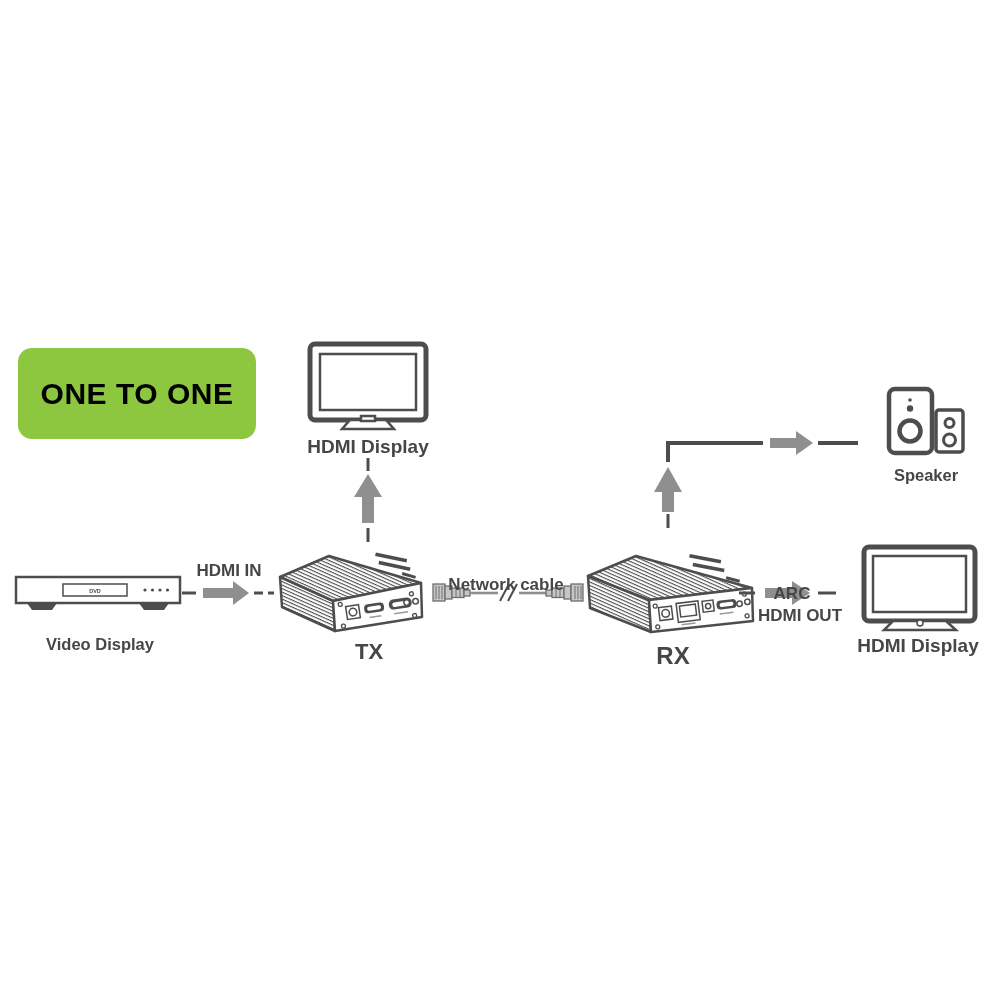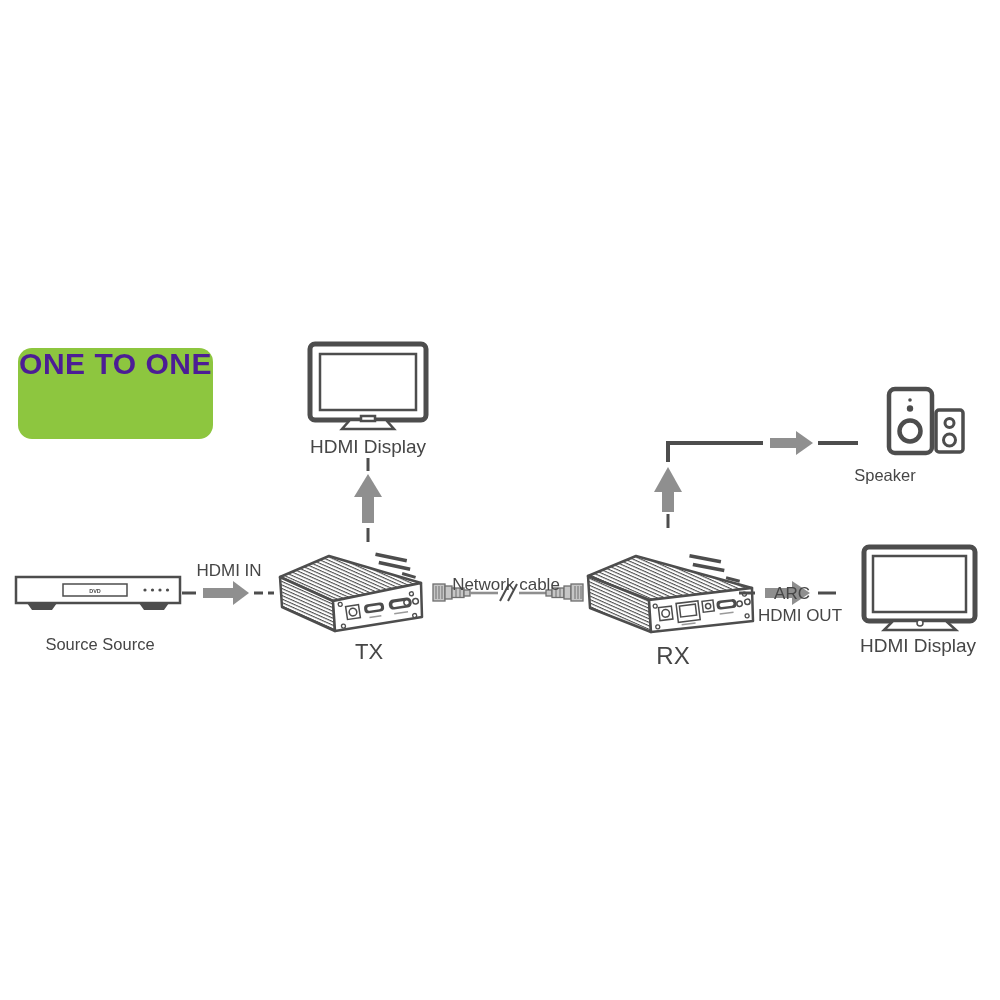--- a/index.html
+++ b/index.html
@@ -7,28 +7,28 @@
     --line-dark:#4d4d4d;
     --arrow-gray:#8f8f8f;
     --label-text:#464646;
     --connector-gray:#c6c6c6;
     --connector-edge:#6e6e6e;
   }
   html,body{margin:0;padding:0;background:#fff;}
   .canvas{position:relative;width:1000px;height:1000px;background:#ffffff;overflow:hidden;
           font-family:"Liberation Sans",sans-serif;}
   .diagram{position:absolute;left:0;top:0;}
-  .lbl{position:absolute;transform:translateX(-50%);font-weight:400;color:var(--label-text);
+  .lbl{position:absolute;transform:translateX(-50%);font-weight:700;color:var(--label-text);
        white-space:nowrap;}
   .lbl-lg{font-size:19px;}
   .lbl-md{font-size:17px;}
   .lbl-sm{font-size:16.5px;}
-  .badge{position:absolute;left:18px;top:348px;width:195px;height:91px;border-radius:14px;
+  .badge{position:absolute;left:18px;top:348px;width:238px;height:91px;border-radius:14px;
          background:var(--badge-green);display:flex;flex-direction:column;align-items:center;
-         justify-content:space-between;color:#4c1d95;font-weight:700;font-size:30px;line-height:32px;
+         justify-content:center;color:#000000;font-weight:700;font-size:30px;line-height:32px;
          letter-spacing:.5px;text-align:center;}
   
   .thick{fill:#fff;stroke:var(--line-dark);stroke-width:5;}
   .thick4{fill:#fff;stroke:var(--line-dark);stroke-width:4.5;}
   .thick35{fill:#fff;stroke:var(--line-dark);stroke-width:3.5;}
   .mid{fill:#fff;stroke:var(--line-dark);stroke-width:2.5;}
   .thin{fill:#fff;stroke:var(--line-dark);stroke-width:1.5;}
   .ring5{fill:none;stroke:var(--line-dark);stroke-width:4.5;}
   .ring3{fill:none;stroke:var(--line-dark);stroke-width:3;}
   .fillLine{fill:var(--line-dark);stroke:none;}
@@ -215,22 +215,22 @@
       <path class="mid" d="M893 621 L946 621 L956 630 L884 630 Z"></path>
       <circle class="thin" cx="920" cy="623" r="3"></circle>
     </g>
   </svg>
 
   <div class="badge">
     <span>ONE TO ONE</span>
   </div>
 
   <div class="lbl lbl-lg" style="left:368px;top:436px;">HDMI Display</div>
-  <div class="lbl lbl-sm" style="left:885px;top:466px;">Speaker</div>
-  <div class="lbl lbl-sm" style="left:100px;top:635px;">Source Source</div>
+  <div class="lbl lbl-sm" style="left:926px;top:466px;">Speaker</div>
+  <div class="lbl lbl-sm" style="left:100px;top:635px;">Video Display</div>
   <div class="lbl lbl-md" style="left:229px;top:561px;">HDMI IN</div>
   <div class="lbl lbl-md" style="left:506px;top:575px;">Network cable</div>
   <div class="lbl lbl-md" style="left:369px;top:639px;font-size:22px;">TX</div>
   <div class="lbl lbl-md" style="left:673px;top:642px;font-size:24px;">RX</div>
   <div class="lbl lbl-md" style="left:800px;top:561px;margin-top:45px;">HDMI OUT</div>
   <div class="lbl lbl-md" style="left:792px;top:584px;">ARC</div>
   <div class="lbl lbl-lg" style="left:918px;top:635px;">HDMI Display</div>
 
 </div>
 

